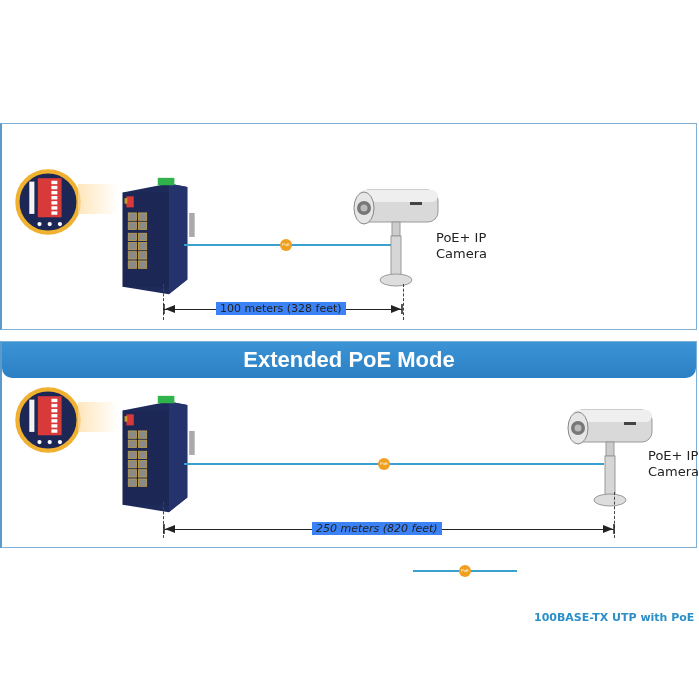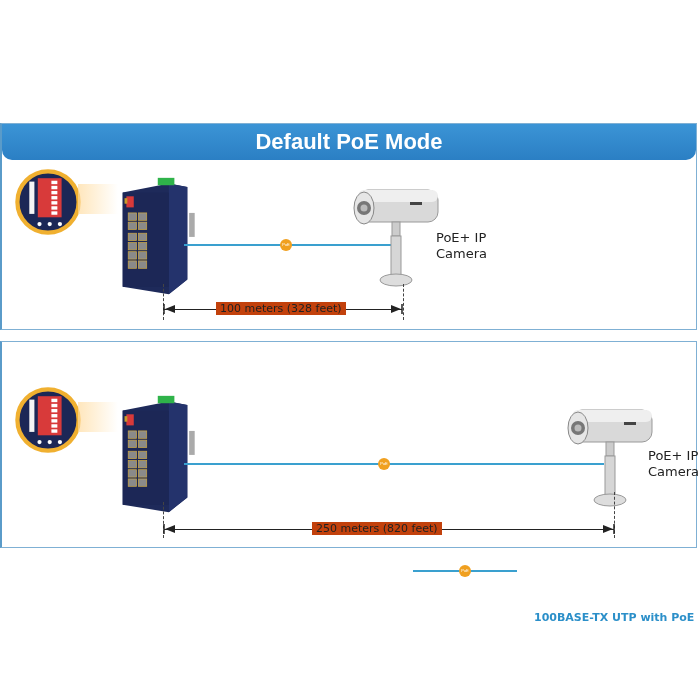--- a/index.html
+++ b/index.html
@@ -3,21 +3,21 @@
 <meta charset="utf-8">
 <style>
   html, body { margin:0; padding:0; background:#ffffff; }
   body { width:699px; height:699px; position:relative; overflow:hidden; font-family:"DejaVu Sans", sans-serif; }
   .panel { position:absolute; left:0; width:697px; border:1px solid #7fb0d4; border-left:2px solid #5a9bc9; background:#ffffff; box-sizing:border-box; }
   .panel-header { position:absolute; left:0; top:0; right:0; height:36px; background:linear-gradient(#3b94d6,#2b7fc4); border-radius:0 0 10px 10px; color:#fff; text-align:center; font-family:"Liberation Sans", sans-serif; font-weight:bold; font-size:22px; line-height:36px; }
   .abs { position:absolute; }
   .cable { position:absolute; height:2px; background:#3aa0cf; }
   .poe-dot { position:absolute; width:12px; height:12px; border-radius:50%; background:#f0a020; color:#fff; font-size:4px; line-height:12px; text-align:center; font-family:"Liberation Sans", sans-serif; }
   .dim-line { position:absolute; height:1px; background:#222; }
-  .dim-label { position:absolute; font-size:11px; color:#222; background:#c2410c; padding:0 4px; font-family:"DejaVu Sans", sans-serif; white-space:nowrap; }
+  .dim-label { position:absolute; font-size:11px; color:#222; background:#3b82f6; padding:0 4px; font-family:"DejaVu Sans", sans-serif; white-space:nowrap; }
   .dash { position:absolute; width:0; border-left:1px dashed #444; }
   .cam-label { position:absolute; font-size:13px; color:#222; line-height:16px; font-family:"DejaVu Sans", sans-serif;margin-left:20px; }
   .legend-text { position:absolute; color:#2b8fc9; font-weight:bold; font-size:11px; font-family:"DejaVu Sans", sans-serif; white-space:nowrap; }
 </style>
 </head>
 <body>
 
 <svg width="0" height="0" style="position:absolute">
   <defs>
     <symbol id="sym-switch" viewBox="0 0 90 130">
@@ -76,21 +76,20 @@
         <polygon points="2,5 12,1 12,9" fill="#222"></polygon>
       </symbol>
     <symbol id="sym-arrow-right" viewBox="0 0 12 10">
         <line x1="11" y1="0" x2="11" y2="10" stroke="#222" stroke-width="1.5"></line>
         <polygon points="10,5 0,1 0,9" fill="#222"></polygon>
       </symbol>
   </defs>
 </svg>
 
 <div class="panel" style="top:123px;height:207px;">
-  <div class="panel-header">Default PoE Mode</div>
 
   <svg class="abs" style="left:12px;top:44px;" width="68" height="68">
       <use href="#sym-magnifier"></use>
     </svg>
   <div class="abs" style="left:76px;top:60px;width:40px;height:30px;background:linear-gradient(90deg,rgba(255,220,160,0.7),rgba(255,240,210,0));"></div>
   <svg class="abs" style="left:108px;top:52px;" width="90" height="120">
       <use href="#sym-switch"></use>
     </svg>
 
   <div class="cable" style="left:182px;top:120px;width:208px;"></div>
@@ -110,20 +109,21 @@
   <svg class="abs" style="left:161px;top:180px;" width="12" height="10">
       <use href="#sym-arrow-left"></use>
     </svg>
   <svg class="abs" style="left:389px;top:180px;" width="12" height="10">
       <use href="#sym-arrow-right"></use>
     </svg>
   <div class="dim-label" style="left:214px;top:178px;">100 meters (328 feet)</div>
 </div>
 
 <div class="panel" style="top:341px;height:207px;">
+  <div class="panel-header">Extended PoE Mode</div>
 
   <svg class="abs" style="left:12px;top:44px;" width="68" height="68">
       <use href="#sym-magnifier"></use>
     </svg>
   <div class="abs" style="left:76px;top:60px;width:40px;height:30px;background:linear-gradient(90deg,rgba(255,220,160,0.7),rgba(255,240,210,0));"></div>
   <svg class="abs" style="left:108px;top:52px;" width="90" height="120">
       <use href="#sym-switch"></use>
     </svg>
 
   <div class="cable" style="left:182px;top:121px;width:420px;"></div>
@@ -139,20 +139,20 @@
 
   <div class="dash" style="left:161px;top:160px;height:36px;"></div>
   <div class="dash" style="left:612px;top:150px;height:46px;"></div>
   <div class="dim-line" style="left:162px;top:187px;width:450px;"></div>
   <svg class="abs" style="left:161px;top:182px;" width="12" height="10">
       <use href="#sym-arrow-left"></use>
     </svg>
   <svg class="abs" style="left:601px;top:182px;" width="12" height="10">
       <use href="#sym-arrow-right"></use>
     </svg>
-  <div class="dim-label" style="left:310px;top:180px;">250 meters (820 feet)</div>
+  <div class="dim-label" style="left:310px;top:180px;font-style:italic;">250 meters (820 feet)</div>
 </div>
 
 <div>
   <div class="cable" style="left:413px;top:570px;width:104px;"></div>
   <div class="poe-dot" style="left:459px;top:565px;">PoE</div>
   <div class="legend-text" style="left:534px;top:563px;margin-top:48px;">100BASE-TX UTP with PoE</div>
 </div>
 
 </body></html>

